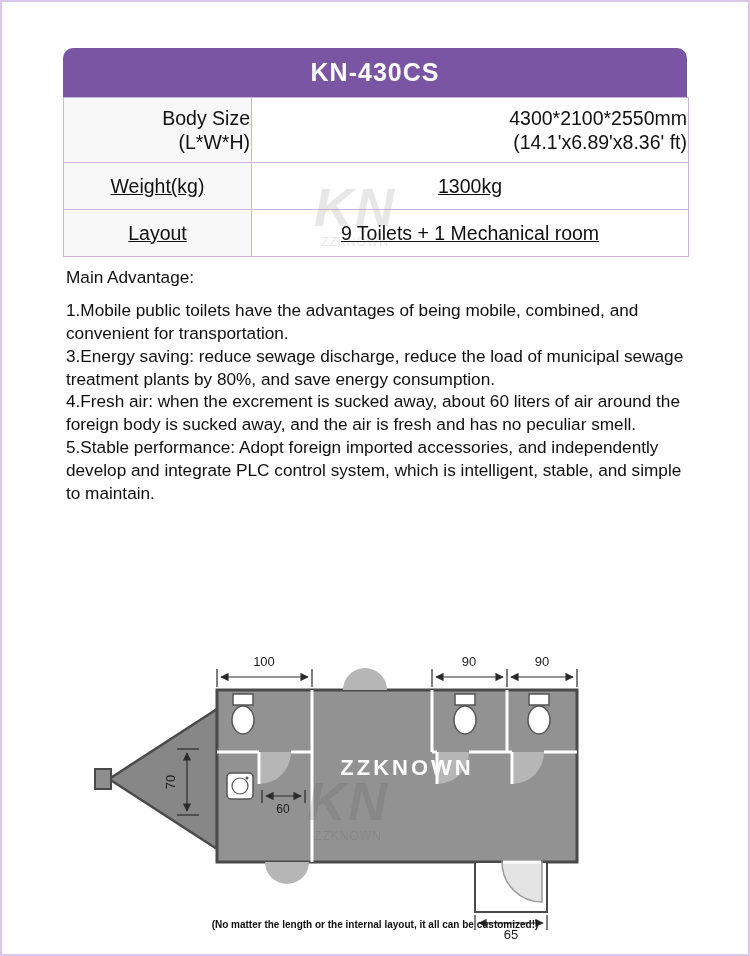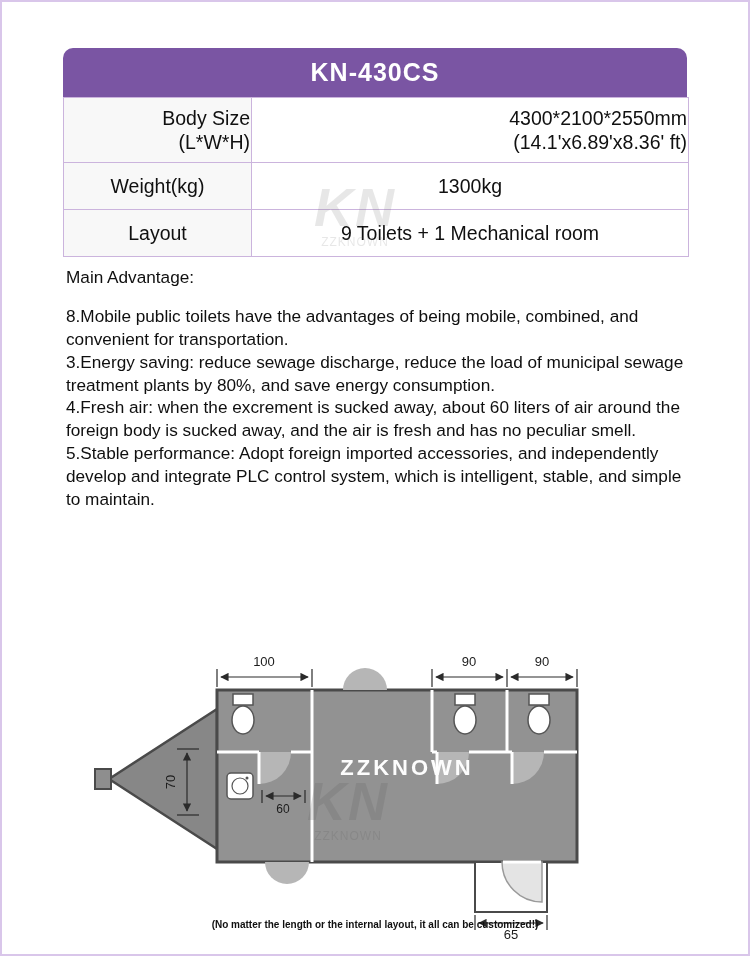--- a/index.html
+++ b/index.html
@@ -15,24 +15,24 @@
   }
   .model-header span{color:#fff;font-size:25px;font-weight:bold;letter-spacing:1px;}
   
   .spec-table{width:626px;margin:0 61px;border-collapse:collapse;table-layout:fixed;}
   .spec-table td{
     border:1px solid #cbb4dd;text-align:center;vertical-align:middle;
     font-size:19.5px;color:#101010;white-space:pre-line;line-height:1.25;
   }
   .spec-table td.label{width:185px;background:#f8f8f8;}
   .spec-table tr.tall td{height:62px;text-align:right;}
-  .spec-table tr.row td{height:44px;}
+  .spec-table tr.row td{height:44px;text-decoration:underline;}
   
   .advantages{margin:9px 64px 0;width:622px;font-size:17.2px;line-height:1.33;color:#0f0f0f;}
-  .adv-heading{margin-bottom:16px;}
+  .adv-heading{margin-bottom:10px;}
   .adv-item{margin:0;}
   
   .floorplan{position:absolute;left:85px;top:645px;width:520px;height:295px;}
   
   .caption{
     position:absolute;left:0;top:917px;width:100%;text-align:center;
     font-size:10px;font-weight:bold;color:#101010;
   }
   
   .wm{position:absolute;opacity:.17;color:#777;text-align:center;pointer-events:none;line-height:1;}
@@ -65,21 +65,21 @@
       </tr>
       <tr class="row">
         <td class="label">Layout</td>
         <td class="value">9 Toilets + 1 Mechanical room</td>
       </tr>
     </tbody>
   </table>
 
   <div class="advantages">
     <div class="adv-heading">Main Advantage:</div>
-    <div class="adv-item">8.Mobile public toilets have the advantages of being mobile, combined, and convenient for transportation.</div>
+    <div class="adv-item">1.Mobile public toilets have the advantages of being mobile, combined, and convenient for transportation.</div>
     <div class="adv-item">3.Energy saving: reduce sewage discharge, reduce the load of municipal sewage treatment plants by 80%, and save energy consumption.</div>
     <div class="adv-item">4.Fresh air: when the excrement is sucked away, about 60 liters of air around the foreign body is sucked away, and the air is fresh and has no peculiar smell.</div>
     <div class="adv-item">5.Stable performance: Adopt foreign imported accessories, and independently develop and integrate PLC control system, which is intelligent, stable, and simple to maintain.</div>
   </div>
 
   <div class="floorplan">
     <svg width="520" height="295" viewBox="0 0 520 295">
       <defs>
         <marker id="arr" viewBox="0 0 10 10" refX="9" refY="5" markerWidth="7" markerHeight="7" orient="auto-start-reverse">
           <path d="M0,0 L10,5 L0,10 Z" fill="#2b2b2b"></path>

